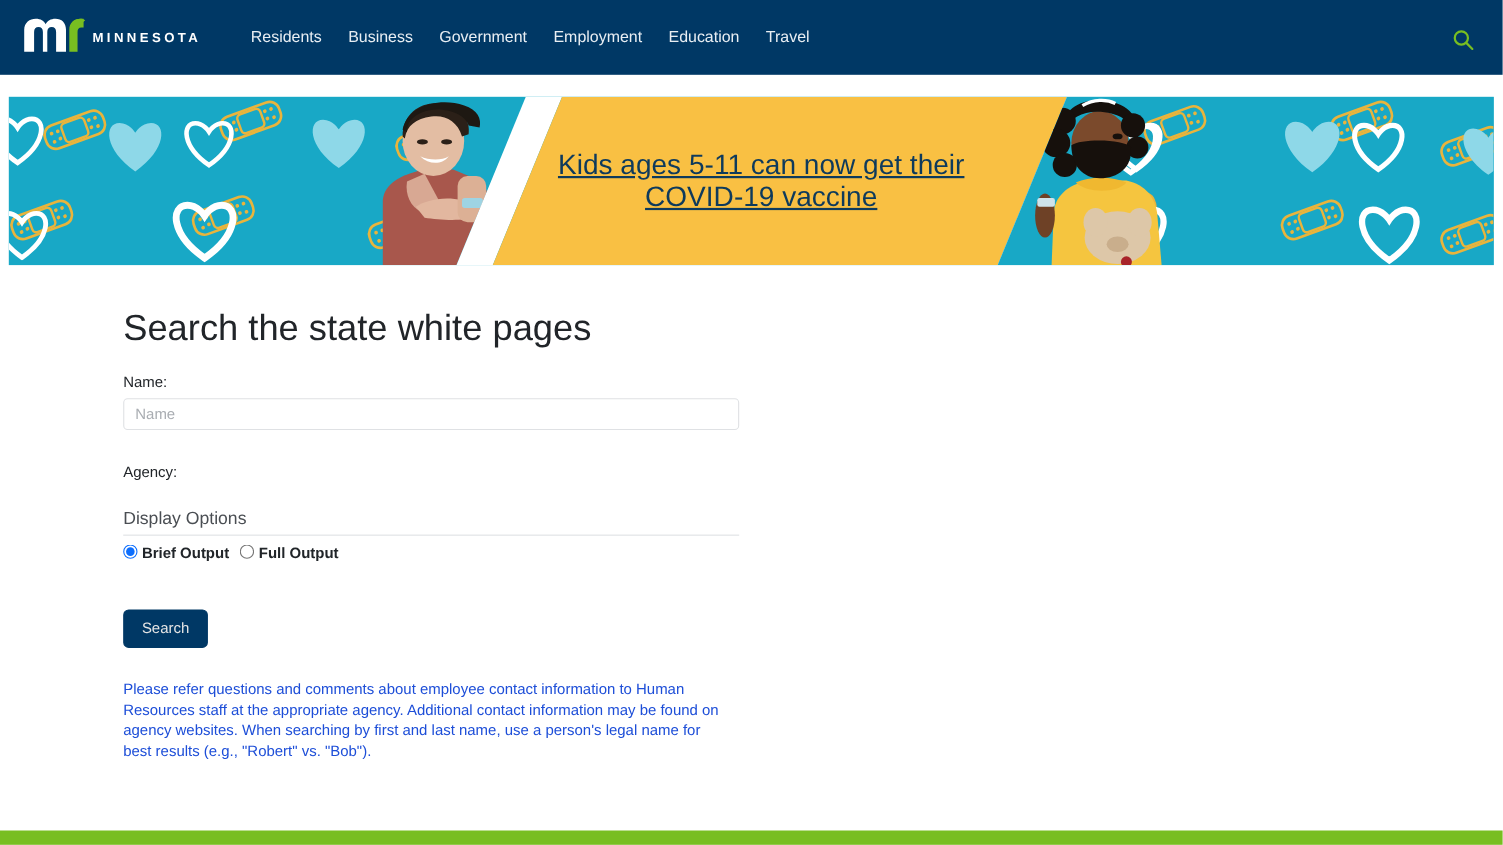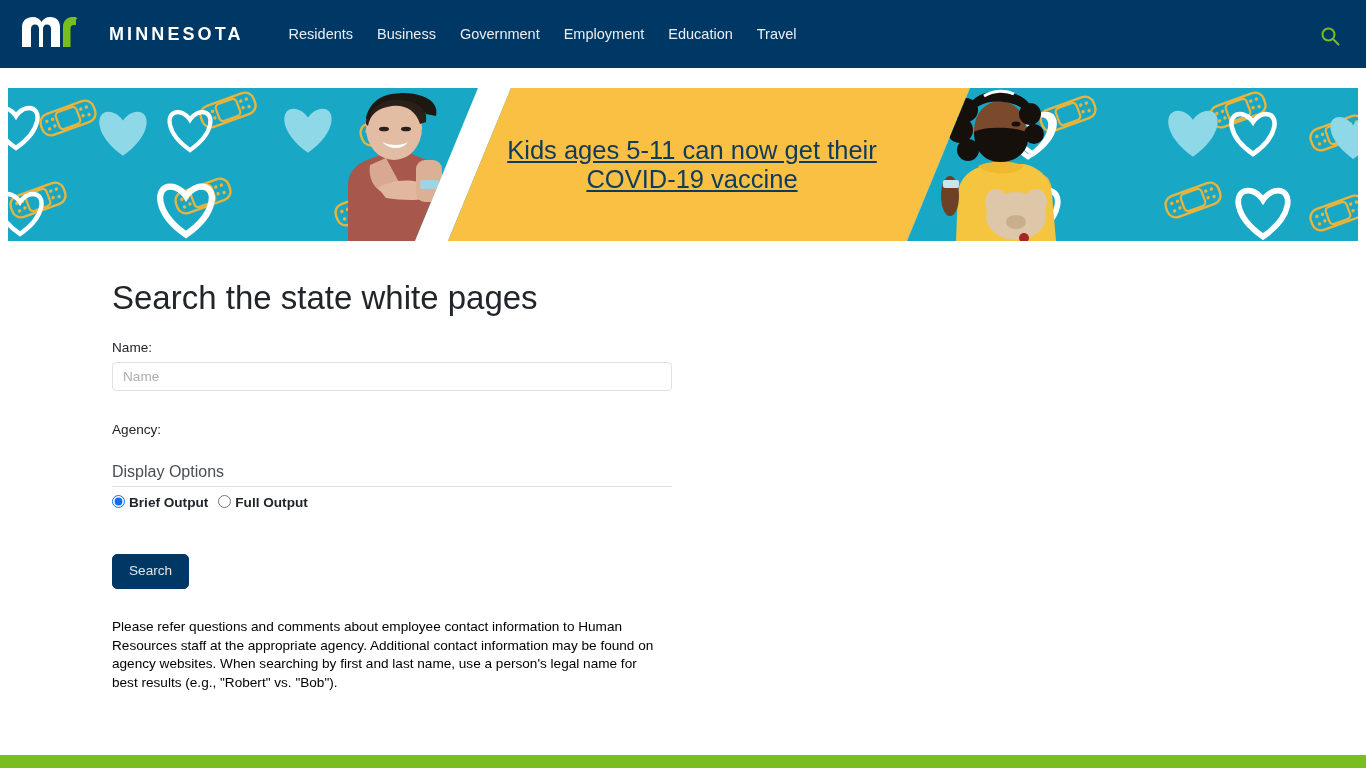--- a/index.html
+++ b/index.html
@@ -24,23 +24,23 @@
   }
   .logo-wrap {
     display: flex;
     align-items: center;
     margin-left: 20px;
     height: 68px;
     text-decoration: none;
   }
   .logo-mark { display: block; }
   .logo-word {
-    margin-left: 31px;
+    margin-left: 6px;
     color: #ffffff;
-    font-size: 18px;
+    font-size: 12px;
     font-weight: bold;
     letter-spacing: 3.1px;
   }
   .main-nav {
     display: flex;
     align-items: center;
     margin-left: 33px;
     height: 68px;
   }
   .nav-item {
@@ -197,21 +197,21 @@
     border: 1px solid #003865;
     border-radius: 5px;
     cursor: pointer;
     line-height: 1.25;
   }
   .help-text {
     margin: 29px 0 0 0;
     width: 553px;
     font-size: 13.6px;
     line-height: 18.4px;
-    color: #000000;
+    color: #1d4ed8;
   }
 
   
   .footer-bar {
     position: absolute;
     left: 0; top: 755px;
     width: 1366px;
     height: 13px;
     background: #78be21;
   }

